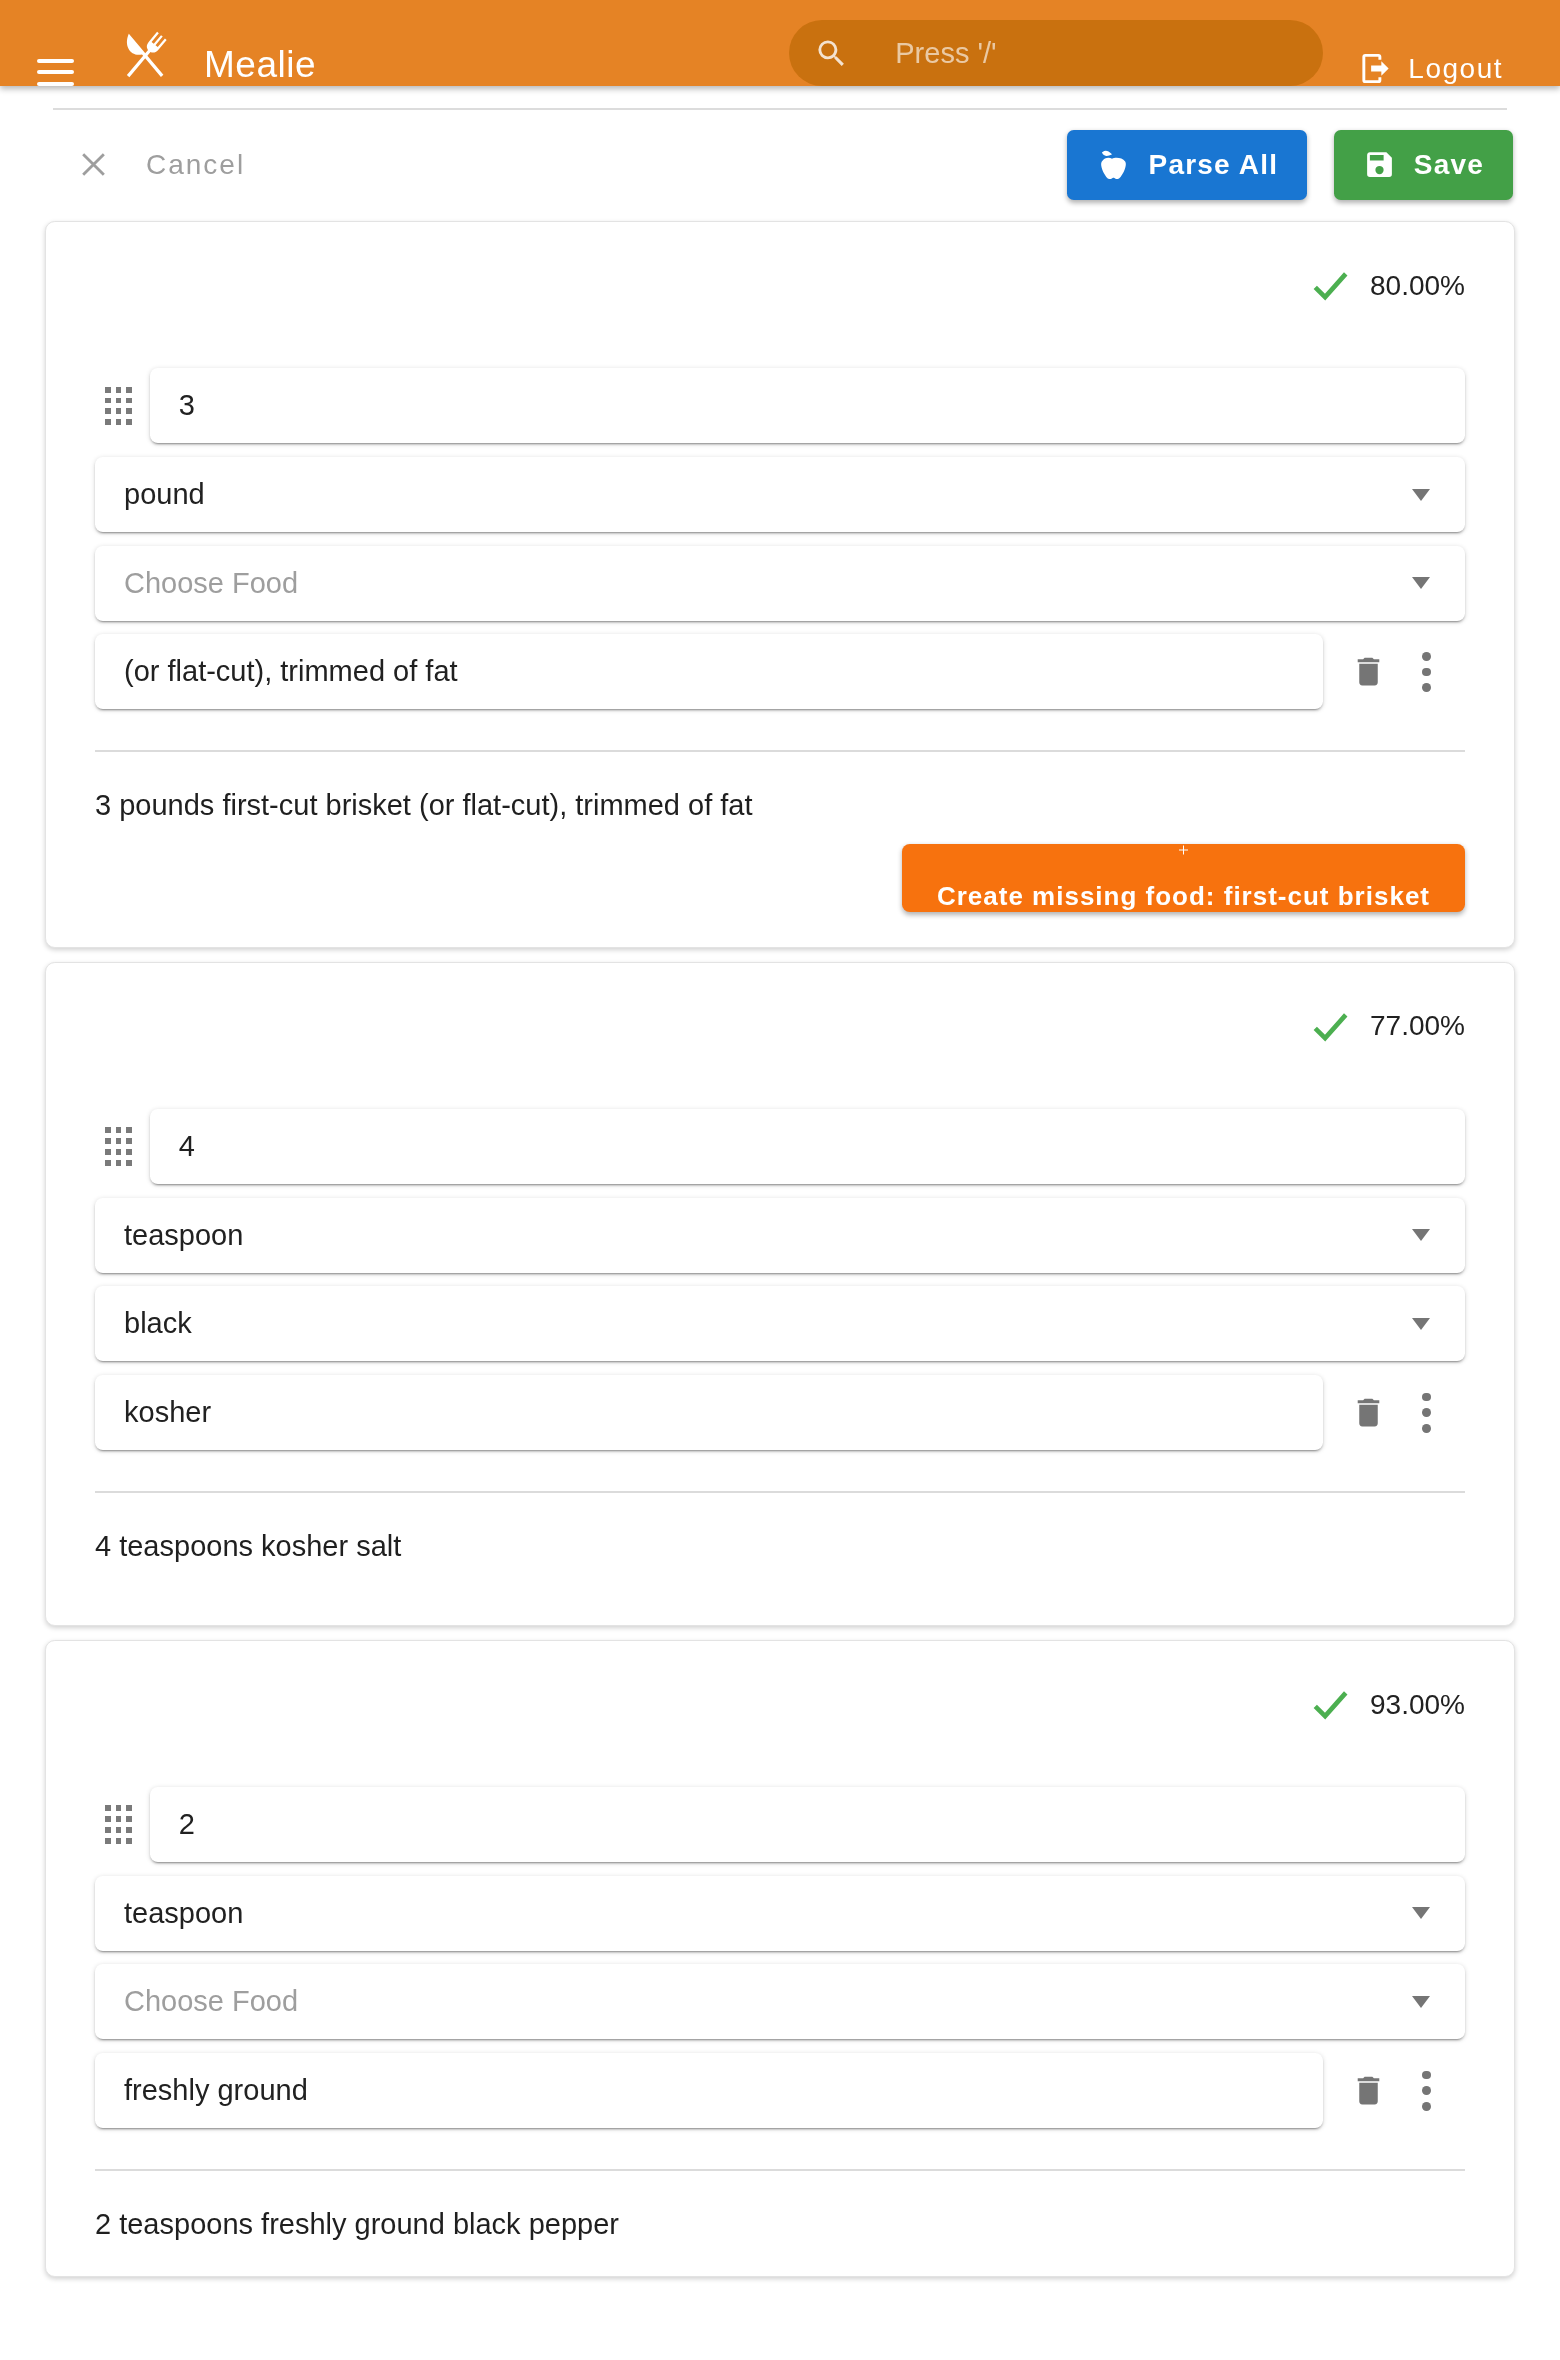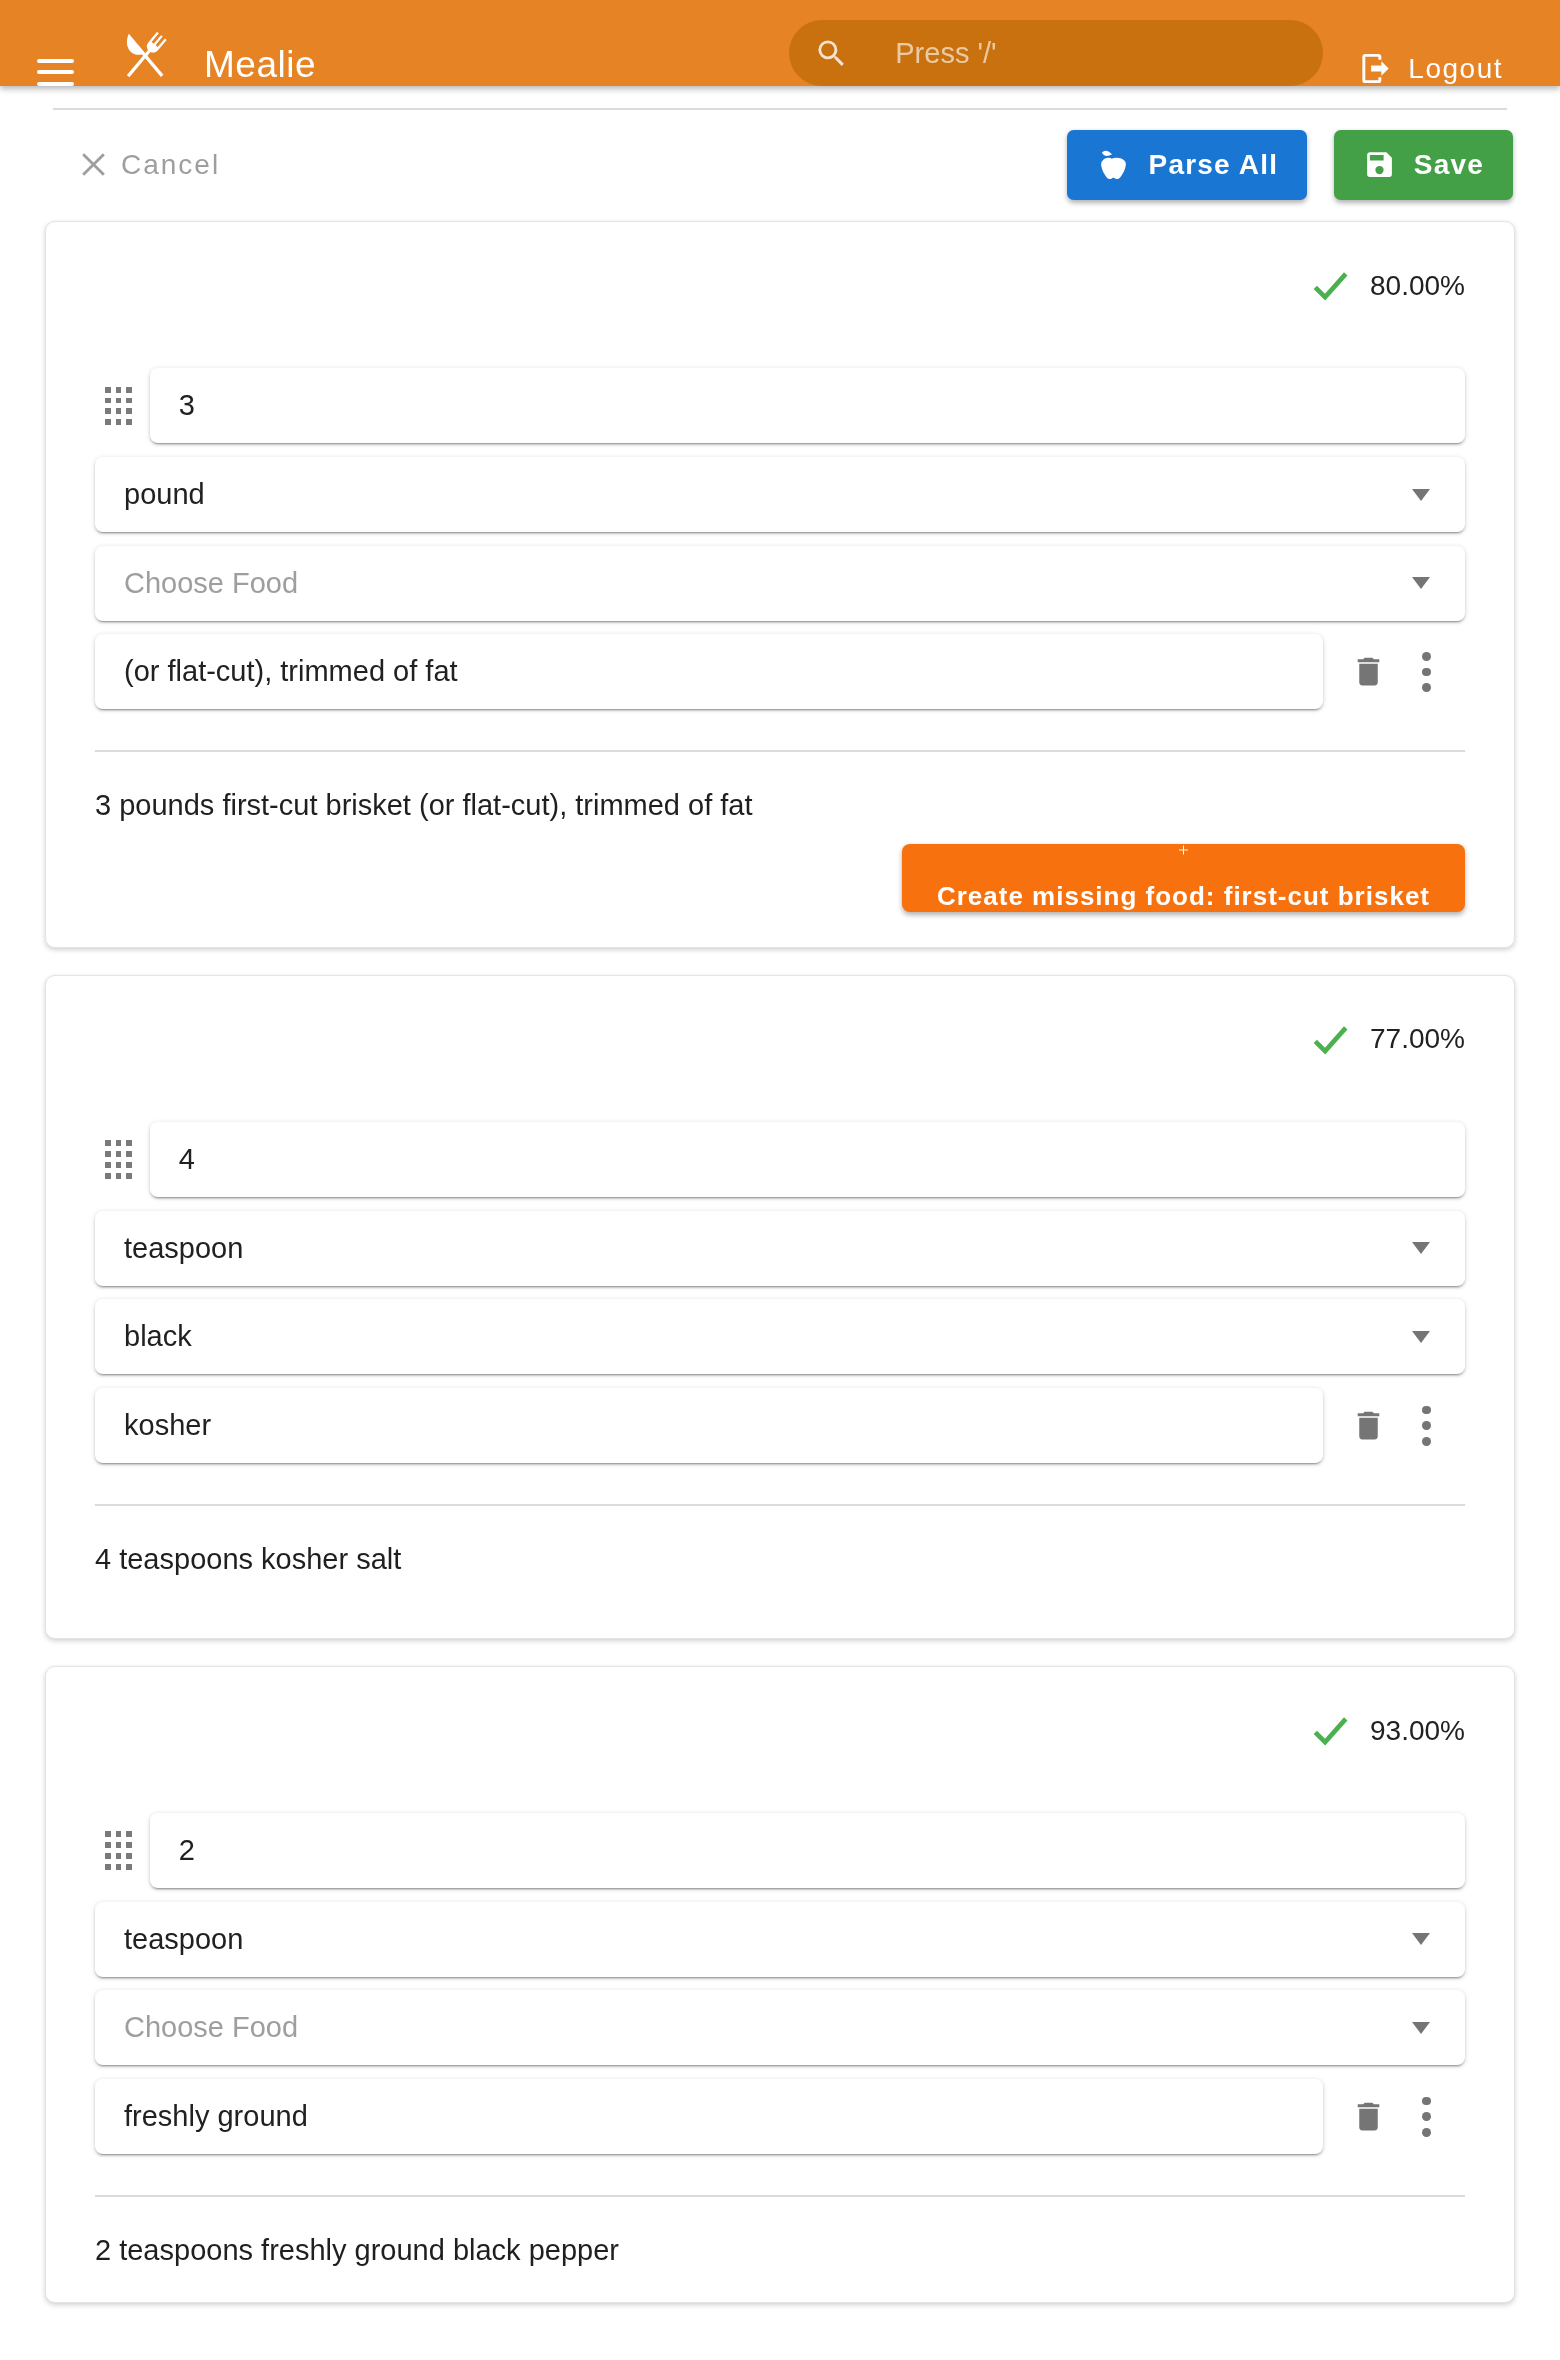--- a/index.html
+++ b/index.html
@@ -19,36 +19,36 @@
   .search{
     margin-left:auto;width:534px;height:66px;border-radius:33px;background:#C9710F;
     display:flex;align-items:center;padding:0 7.8px 0 25px;box-sizing:border-box;cursor:text;gap:27px;
   }
   .search-ph{margin-left:19.5px;font-size:29px;color:rgba(255,255,255,.62);}
   .logout{display:flex;align-items:center;gap:15.6px;margin-left:35px;cursor:pointer;}
   .logout span{color:#fff;font-size:28px;font-weight:500;letter-spacing:1.5px;}
   
   .page-divider{margin:22.4px 53px 0;height:2px;background:#DCDCDC;}
   .toolbar{display:flex;align-items:center;padding:19.5px 47px 0 78px;}
-  .cancel{display:flex;align-items:center;gap:12px;cursor:pointer;}
+  .cancel{display:flex;align-items:center;gap:37px;cursor:pointer;}
   .cancel span{font-size:28px;font-weight:500;letter-spacing:2px;color:#9E9E9E;}
   .spacer{flex:1;}
   .btn{
     display:flex;align-items:center;gap:17.6px;height:70px;border:none;border-radius:6.8px;
     padding:0 29px;color:#fff;font-family:inherit;font-size:28px;font-weight:600;
     letter-spacing:1.2px;cursor:pointer;box-shadow:0 2.9px 4.9px rgba(0,0,0,.3);
   }
   .btn.blue{background:#1976D2;margin-right:27px;}
   .btn.green{background:#43A047;}
   
   .card{
     margin:21.5px 45px 0;border:1px solid #E3E3E3;border-radius:9.8px;background:#fff;
     box-shadow:0 2px 4.9px rgba(0,0,0,.18);padding:43px 49px 35px;box-sizing:border-box;
   }
-  .card + .card{margin-top:27px;}
+  .card + .card{margin-top:14px;}
   .card.no-create{padding-bottom:62px;}
   .conf-row{display:flex;align-items:center;justify-content:flex-end;gap:17.6px;height:41px;}
   .conf{font-size:28px;color:#212121;}
   .qty-row{display:flex;align-items:center;margin-top:62px;}
   .drag{
     margin-left:9.8px;flex:0 0 auto;display:grid;cursor:grab;
     grid-template-columns:repeat(3,5.9px);grid-template-rows:repeat(4,5.9px);gap:4.9px;
   }
   .drag i{background:#7A7A7A;display:block;}
   .field{

